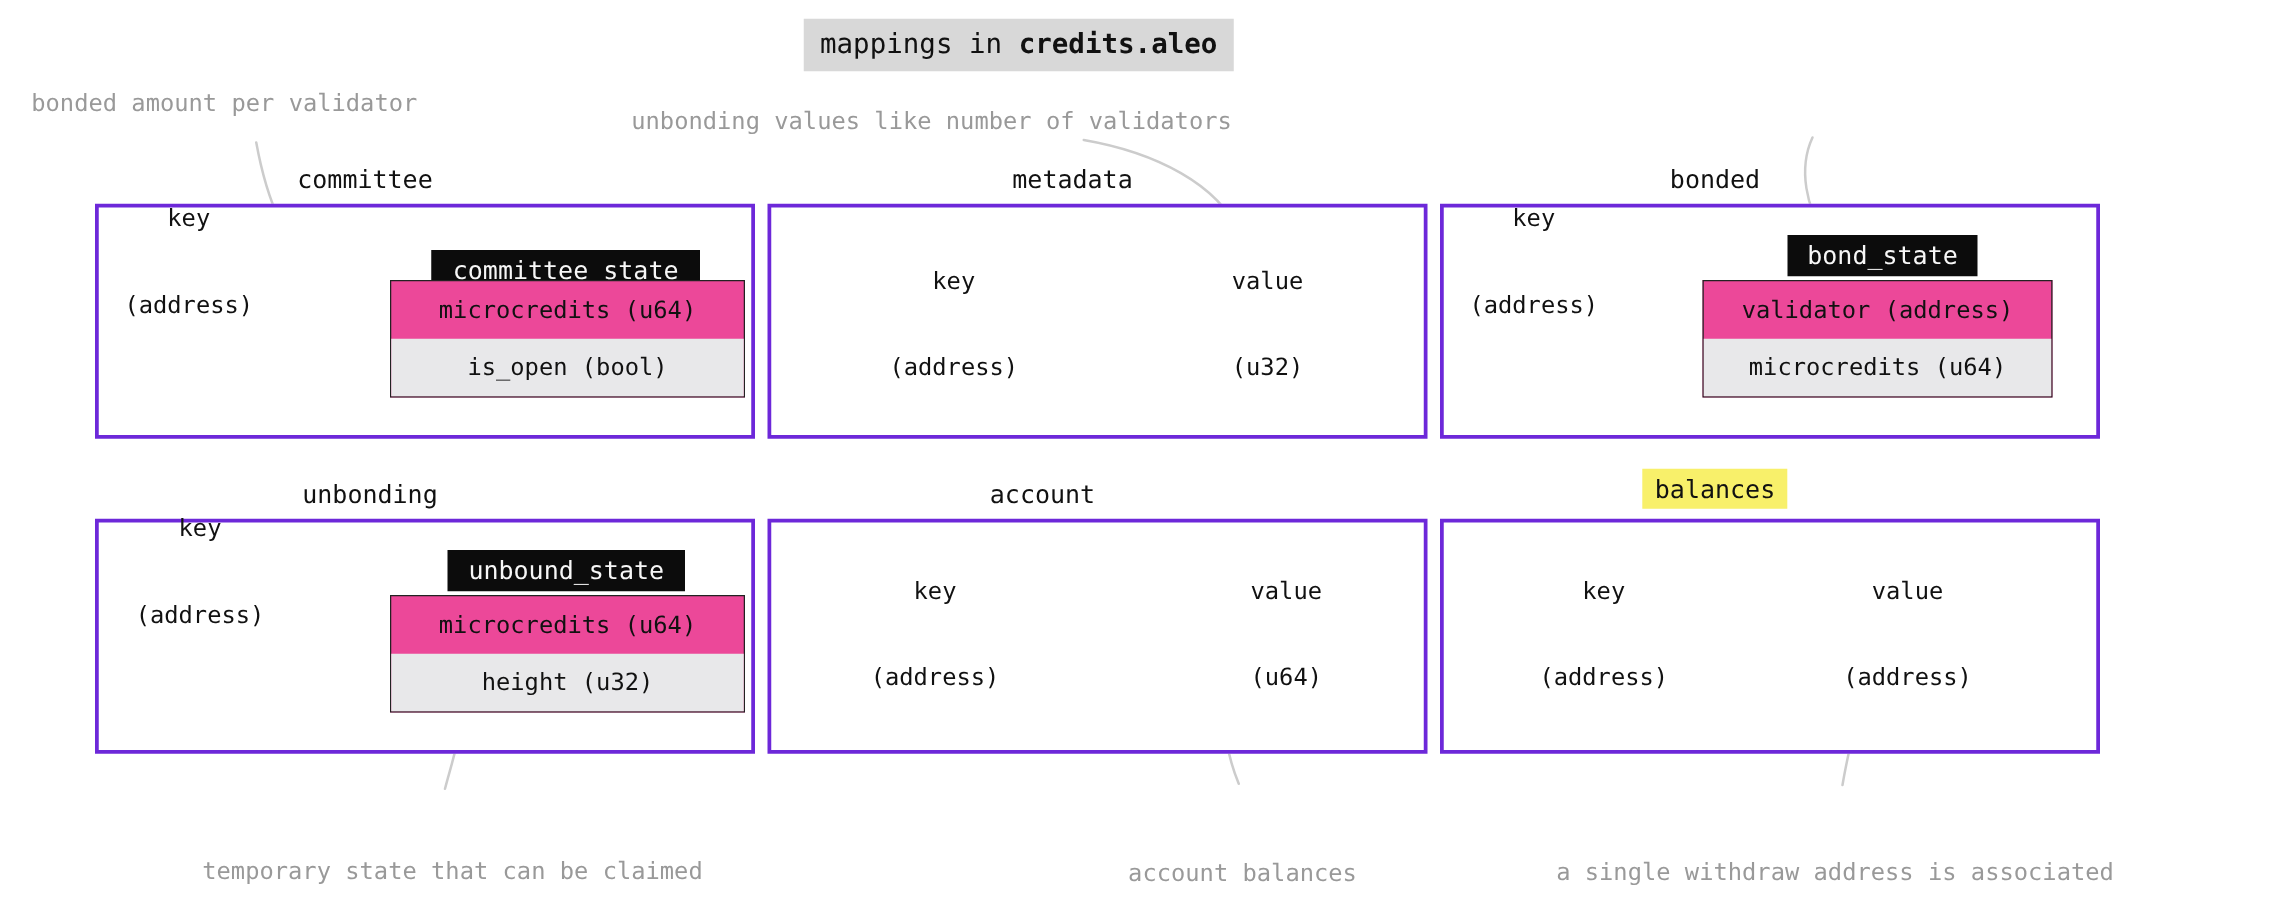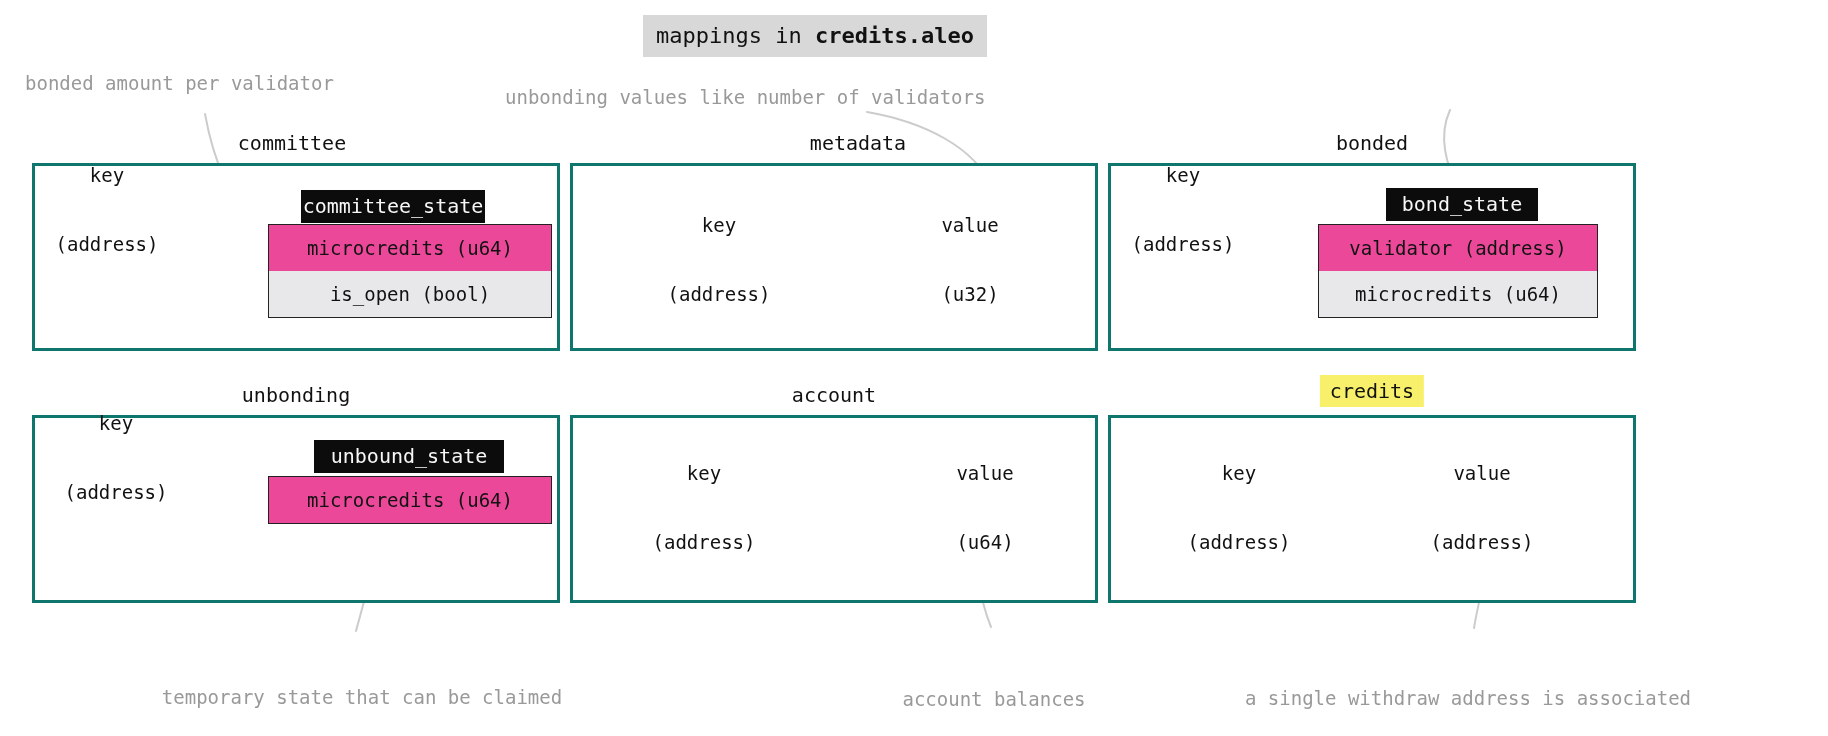--- a/index.html
+++ b/index.html
@@ -23,21 +23,21 @@
     font-size:19px;line-height:22px;white-space:pre;
   }
   .note{
     position:absolute;color:var(--annotation,#999999);
     font-size:19px;line-height:27px;text-align:center;transform:translateX(-50%);white-space:pre;
   }
 
   
   .mapbox{
     position:absolute;width:528px;height:188px;
-    border:3px solid #0f766e;background:#fff;box-sizing:border-box;
+    border:3px solid #6d28d9;background:#fff;box-sizing:border-box;margin-left:44px;
   }
   .boxtitle{
     position:absolute;transform:translateX(-50%);
     font-size:20px;line-height:24px;white-space:pre;
   }
   .boxtitle.hl{background:var(--highlight,#f8f06a);padding:4px 10px;top:375px;}
 
   
   .kv{
     position:absolute;transform:translate(-50%,-50%);
@@ -88,28 +88,28 @@
   <div class="main-title"><span>mappings in </span><span class="bold">credits.aleo</span></div>
 
   <div class="ann" style="left:25px;top:72px">bonded amount per validator</div>
   <div class="ann" style="left:505px;top:86px">unbonding values like number of validators</div>
 
   <div class="boxtitle" style="left:292px;top:131px">committee</div>
   <div class="boxtitle" style="left:858px;top:131px">metadata</div>
   <div class="boxtitle" style="left:1372px;top:131px">bonded</div>
   <div class="boxtitle" style="left:296px;top:383px">unbonding</div>
   <div class="boxtitle" style="left:834px;top:383px">account</div>
-  <div class="boxtitle hl" style="left:1372px">credits</div>
+  <div class="boxtitle hl" style="left:1372px">balances</div>
 
   <div class="mapbox" style="left:32px;top:163px">
     <div class="kv" style="left:72px;top:44px">
       <div>key</div>
       <div>(address)</div>
     </div>
-    <div class="structhead" style="left:266px;top:24px;width:184px">committee_state</div>
+    <div class="structhead" style="left:266px;top:34px;width:215px">committee_state</div>
     <div class="structbox" style="left:233px;top:58px;width:284px">
       <div class="structrow">microcredits (u64)</div>
       <div class="structrow alt">is_open (bool)</div>
     </div>
   </div>
 
   <div class="mapbox" style="left:570px;top:163px">
     <div class="kv" style="left:146px;top:94px">
       <div>key</div>
       <div>(address)</div>
@@ -133,20 +133,21 @@
   </div>
 
   <div class="mapbox" style="left:32px;top:415px">
     <div class="kv" style="left:81px;top:40px">
       <div>key</div>
       <div>(address)</div>
     </div>
     <div class="structhead" style="left:279px;top:22px;width:190px">unbound_state</div>
     <div class="structbox" style="left:233px;top:58px;width:284px">
       <div class="structrow">microcredits (u64)</div>
+      <div class="structrow alt">height (u32)</div>
     </div>
   </div>
 
   <div class="mapbox" style="left:570px;top:415px">
     <div class="kv" style="left:131px;top:90px">
       <div>key</div>
       <div>(address)</div>
     </div>
     <div class="kv" style="left:412px;top:90px">
       <div>value</div>

